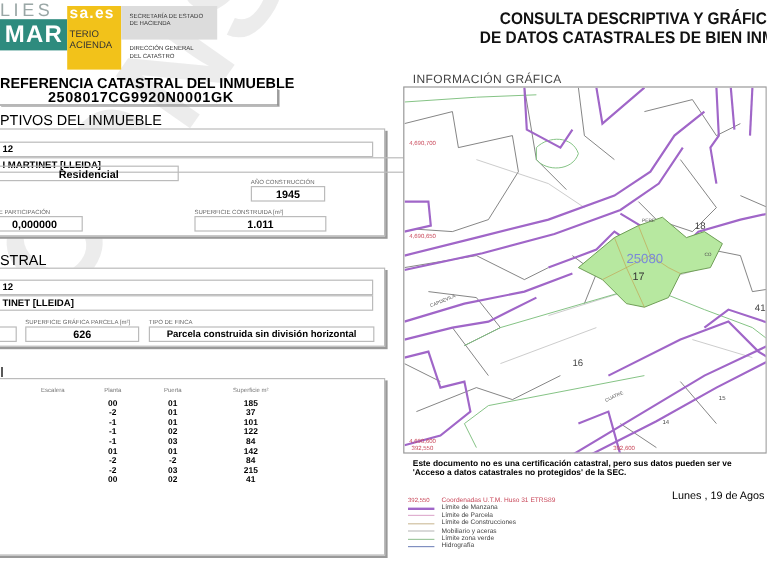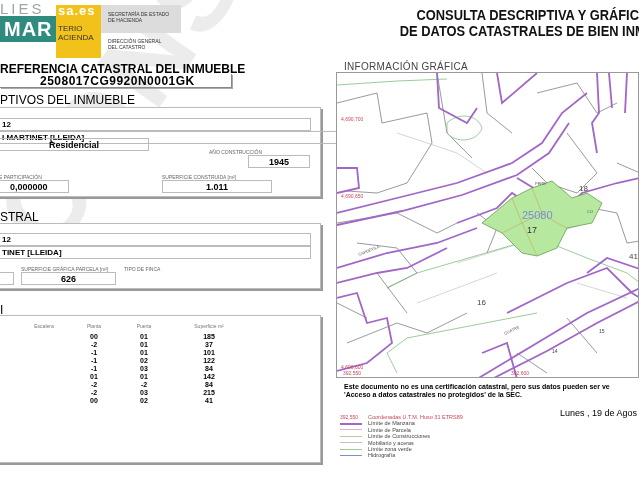--- a/index.html
+++ b/index.html
@@ -78,35 +78,36 @@
 <div class="abs ref-label">REFERENCIA CATASTRAL DEL INMUEBLE</div>
 <div class="abs ref-box"></div>
 <div class="abs ref-value">2508017CG9920N0001GK</div>
 
 <div class="abs section-title" style="left:0;top:93px;">PTIVOS DEL INMUEBLE</div>
 <div class="abs panel" style="left:-2px;top:107px;width:323px;height:90px;">
   <div class="abs field-row" style="left:0;top:10px;width:312px;">12</div>
   <div class="abs field-row" style="left:0;top:23px;width:356px;">I MARTINET [LLEIDA]</div>
   <div class="abs value-box" style="left:0;top:30px;width:150px;">Residencial</div>
   <div class="abs small-label" style="left:210px;top:41px;">AÑO CONSTRUCCIÓN</div>
-  <div class="abs value-box" style="left:210px;top:47px;width:62px;margin-left:39px;">1945</div>
+  <div class="abs value-box" style="left:210px;top:47px;width:62px;">1945</div>
   <div class="abs small-label" style="left:0;top:66px;">E PARTICIPACIÓN</div>
   <div class="abs value-box" style="left:0;top:72px;width:70px;text-align:left;padding-left:10px;">0,000000</div>
   <div class="abs small-label" style="left:163px;top:66px;">SUPERFICIE CONSTRUIDA [m²]</div>
   <div class="abs value-box" style="left:163px;top:72px;width:110px;">1.011</div>
 </div>
 
 <div class="abs section-title" style="left:0;top:210px;">STRAL</div>
 <div class="abs panel" style="left:-2px;top:223px;width:323px;height:66px;">
   <div class="abs field-row" style="left:0;top:9px;width:312px;">12</div>
   <div class="abs field-row" style="left:0;top:22px;width:312px;">TINET [LLEIDA]</div>
   <div class="abs value-box" style="left:0;top:48px;width:15px;"></div>
   <div class="abs small-label" style="left:22px;top:42px;">SUPERFICIE GRÁFICA PARCELA [m²]</div>
   <div class="abs value-box" style="left:22px;top:48px;width:95px;">626</div>
   <div class="abs small-label" style="left:125px;top:42px;">TIPO DE FINCA</div>
+  <div class="abs value-box" style="left:125px;top:48px;width:188px;font-size:8px;">Parcela construida sin división horizontal</div>
 </div>
 
 <div class="abs section-title" style="left:0;top:303px;">I</div>
 <div class="abs panel" style="left:-2px;top:315px;width:323px;height:148px;">
   <table class="abs units" style="left:20px;top:7px;width:230px;">
     <thead>
       <tr>
         <th style="width:50px">Escalera</th>
         <th style="width:50px">Planta</th>
         <th style="width:50px">Puerta</th>

